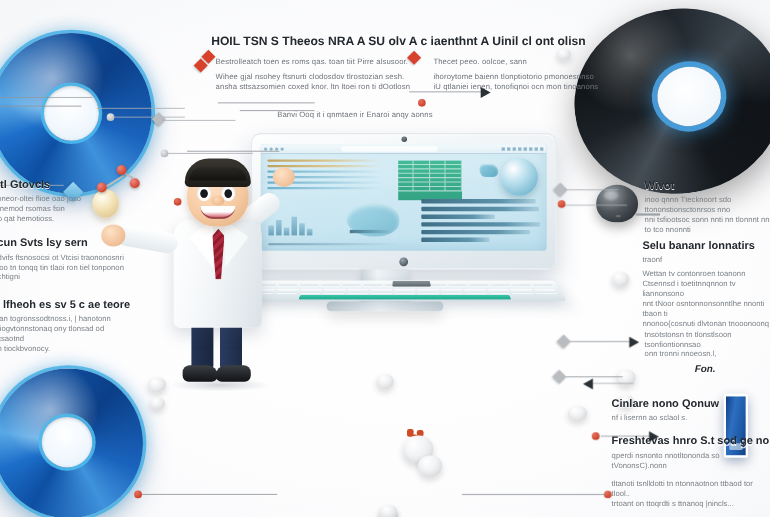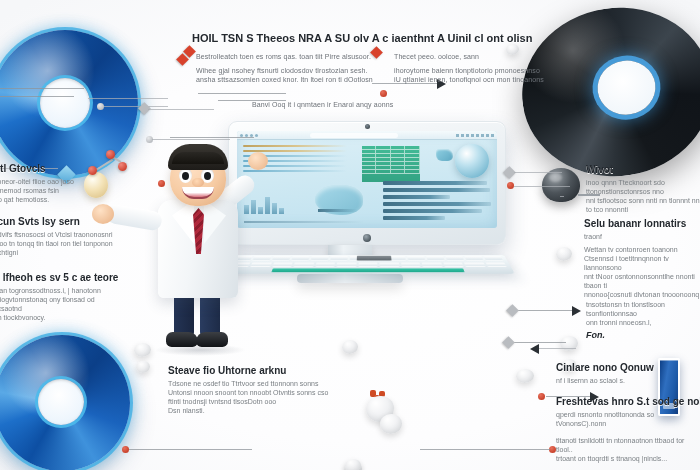--- a/index.html
+++ b/index.html
@@ -614,31 +614,24 @@
     <div class="body t7 blurrier">Ctsennsd i toetitnnqnnon tv liannonsono</div>
     <div class="body t7 blurrier">nnt tNoor osntonnonsonntlhe  nnonti tbaon ti</div>
     <div class="body t7 blurrier">nnonoo{cosnuti dlvtonan tnooonoonq</div>
   </div>
 
   <div class="ablock" style="left:586px; top:300px; width:116px;">
     <div class="body t7 blurrier">tnsotstonsn tn tlonstlsoon tsonfiontionnsao</div>
     <div class="body t7 blurrier">onn tronni nnoeosn.l,</div>
   </div>
 
-  <div class="ablock" style="left:168px; top:365px; width:200px;">
-    <div class="head t10 blurry">Steave  fio   Uhtorne  arknu</div>
-    <div class="body t7 blurrier">Tdsone  ne osdef tio  Ttrtvoor  sed ttonnonn  sonns</div>
-    <div class="body t7 blurrier">Untonsi  nnoon  snoont ton nnoobt Otvntis  sonns  cso</div>
-    <div class="body t7 blurrier">ftinti tnodnsji tvntsnd tlsosDotn ooo</div>
-    <div class="body t7 blurrier">Dsn  nlansti.</div>
-  </div>
 
 
   <div class="ablock" style="left:586px; top:330px; width:110px;">
-    <div class="head t9 blurry" style="font-style:italic;">Fon.</div>
+    <div class="head t9 blurry" style="font-style:italic;text-align:center;">Fon.</div>
   </div>
 
   <div class="ablock" style="left:556px; top:362px; width:120px;">
     <div class="head t10 blurry">Cinlare nono Qonuw</div>
     <div class="body t7 blurrier">nf i  lisernn  ao  sclaol s.</div>
   </div>
 
   <div class="ablock" style="left:556px; top:396px; width:144px;">
     <div class="head t10 blurry">Freshtevas  hnro S.t sod ge nohlsa</div>
     <div class="body t7 blurrier">qperdi  nsnonto nnotltononda so tVononsC).nonn</div>

